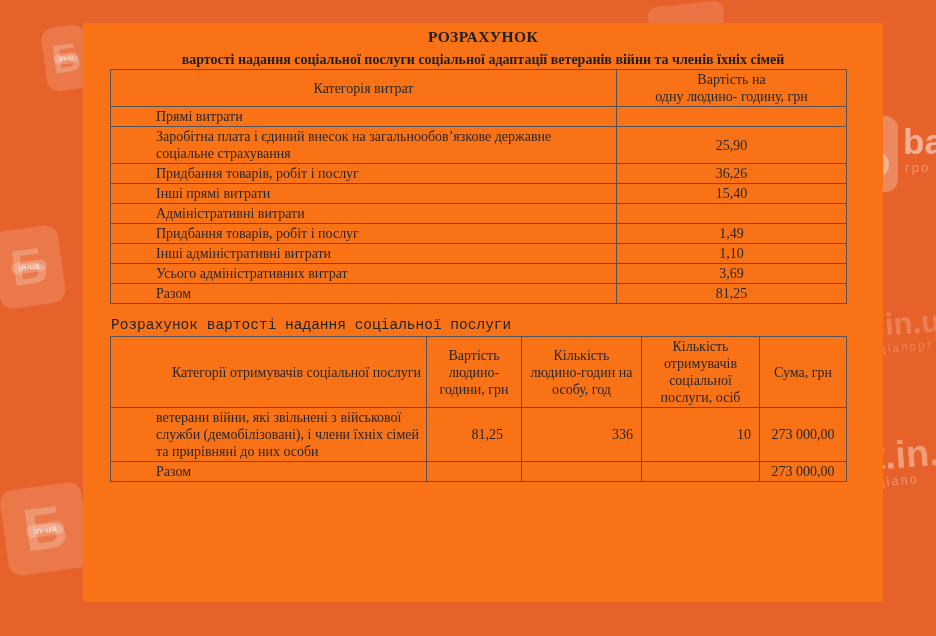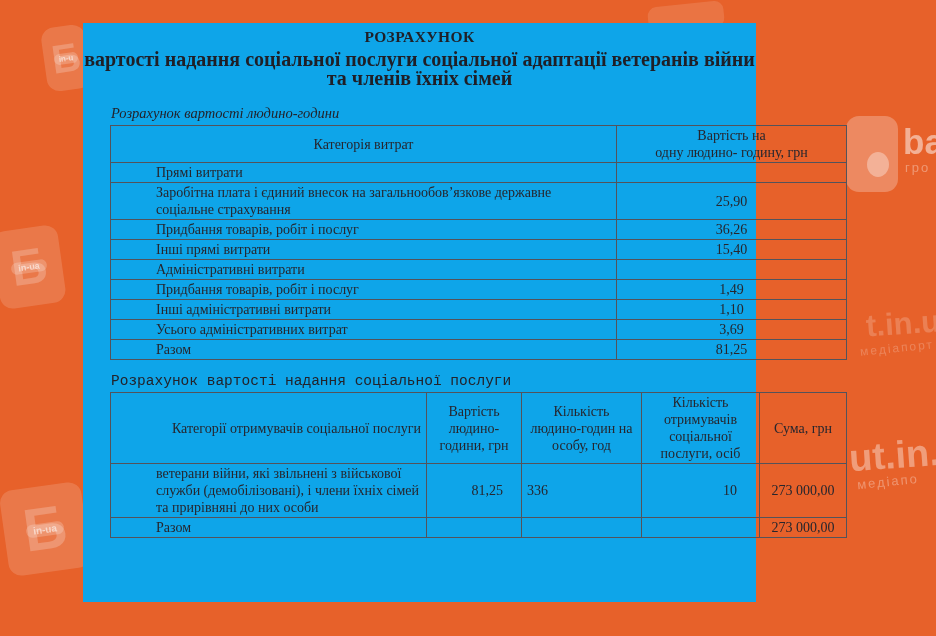--- a/index.html
+++ b/index.html
@@ -35,41 +35,41 @@
   #wm-tinu{left:866px;top:306px;font-weight:bold;font-size:31px;
     color:rgba(255,255,255,.20);transform:rotate(-4deg);}
   #wm-mediaport{left:860px;top:341px;font-size:12px;letter-spacing:2px;
     color:rgba(255,255,255,.22);transform:rotate(-6deg);}
   #wm-utin{left:849px;top:434px;font-weight:bold;font-size:38px;
     color:rgba(255,255,255,.38);transform:rotate(-4deg);}
   #wm-mediapo{left:857px;top:474px;font-size:13px;letter-spacing:2px;
     color:rgba(255,255,255,.32);transform:rotate(-6deg);}
   
   .page{
-    position:absolute;z-index:2;left:83px;top:23px;width:673px;height:579px;
-    background:#0ea5e9;color:#26262e;
+    position:absolute;z-index:2;left:83px;top:23px;width:800px;height:579px;
+    background:#f97316;color:#26262e;
   }
   .title1{margin-top:5px;text-align:center;font-weight:bold;font-size:15.5px;
     letter-spacing:.4px;color:#1f1f27;}
-  .title2,.title3{text-align:center;font-weight:bold;font-size:20px;line-height:19px;color:#1f1f27;}
+  .title2,.title3{text-align:center;font-weight:bold;font-size:14px;line-height:19px;color:#1f1f27;}
   .title2{margin-top:4px;}
   .caption{font-size:14.5px;margin:0 0 3px 28px;color:#23232b;}
   .caption.italic{font-style:italic;margin-top:17px;}
   .caption.plain{margin-top:13px;font-family:Liberation Mono, monospace;}
   table{border-collapse:collapse;margin-left:27px;width:736px;table-layout:fixed;
     font-size:14px;color:#26262e;}
   td,th{border:1px solid #53535b;padding:1px 5px;line-height:17px;font-weight:normal;
     vertical-align:middle;overflow:hidden;}
   table{border:1px solid #3e3e46;}
   th{text-align:center;}
   .cell-label{text-align:left;padding-left:45px;}
   .cell-center{text-align:center;}
   .num-r18{text-align:right;padding-right:18px;}
-  .num-r14{text-align:left;padding-right:14px;}
-  .num-r8{text-align:right;padding-right:22px;}
+  .num-r14{text-align:right;padding-right:8px;}
+  .num-r8{text-align:right;padding-right:8px;}
   .th-left{text-align:right;}
 </style>
 </head>
 <body>
 
 <div class="wm wm-logo" id="wm-logo-topleft">
   <span class="b">Б</span>
   <span class="pill">in-u</span>
 </div>
 <div class="wm wm-logo" id="wm-logo-midleft">
@@ -88,21 +88,20 @@
 <div class="wm" id="wm-tinu">t.in.u</div>
 <div class="wm" id="wm-mediaport">медіапорт</div>
 <div class="wm" id="wm-utin">ut.in.</div>
 <div class="wm" id="wm-mediapo">медіапо</div>
 
 <div class="page">
 
   <div class="title1">РОЗРАХУНОК</div>
   <div class="title2">вартості надання соціальної послуги соціальної адаптації ветеранів війни та членів їхніх сімей</div>
 
-  <div class="caption italic">Розрахунок вартості людино-години</div>
 
   <table>
     <colgroup>
         <col style="width:506px">
         <col style="width:230px">
       </colgroup>
     <tbody>
         <tr>
       <th>Категорія витрат</th>
       <th>

